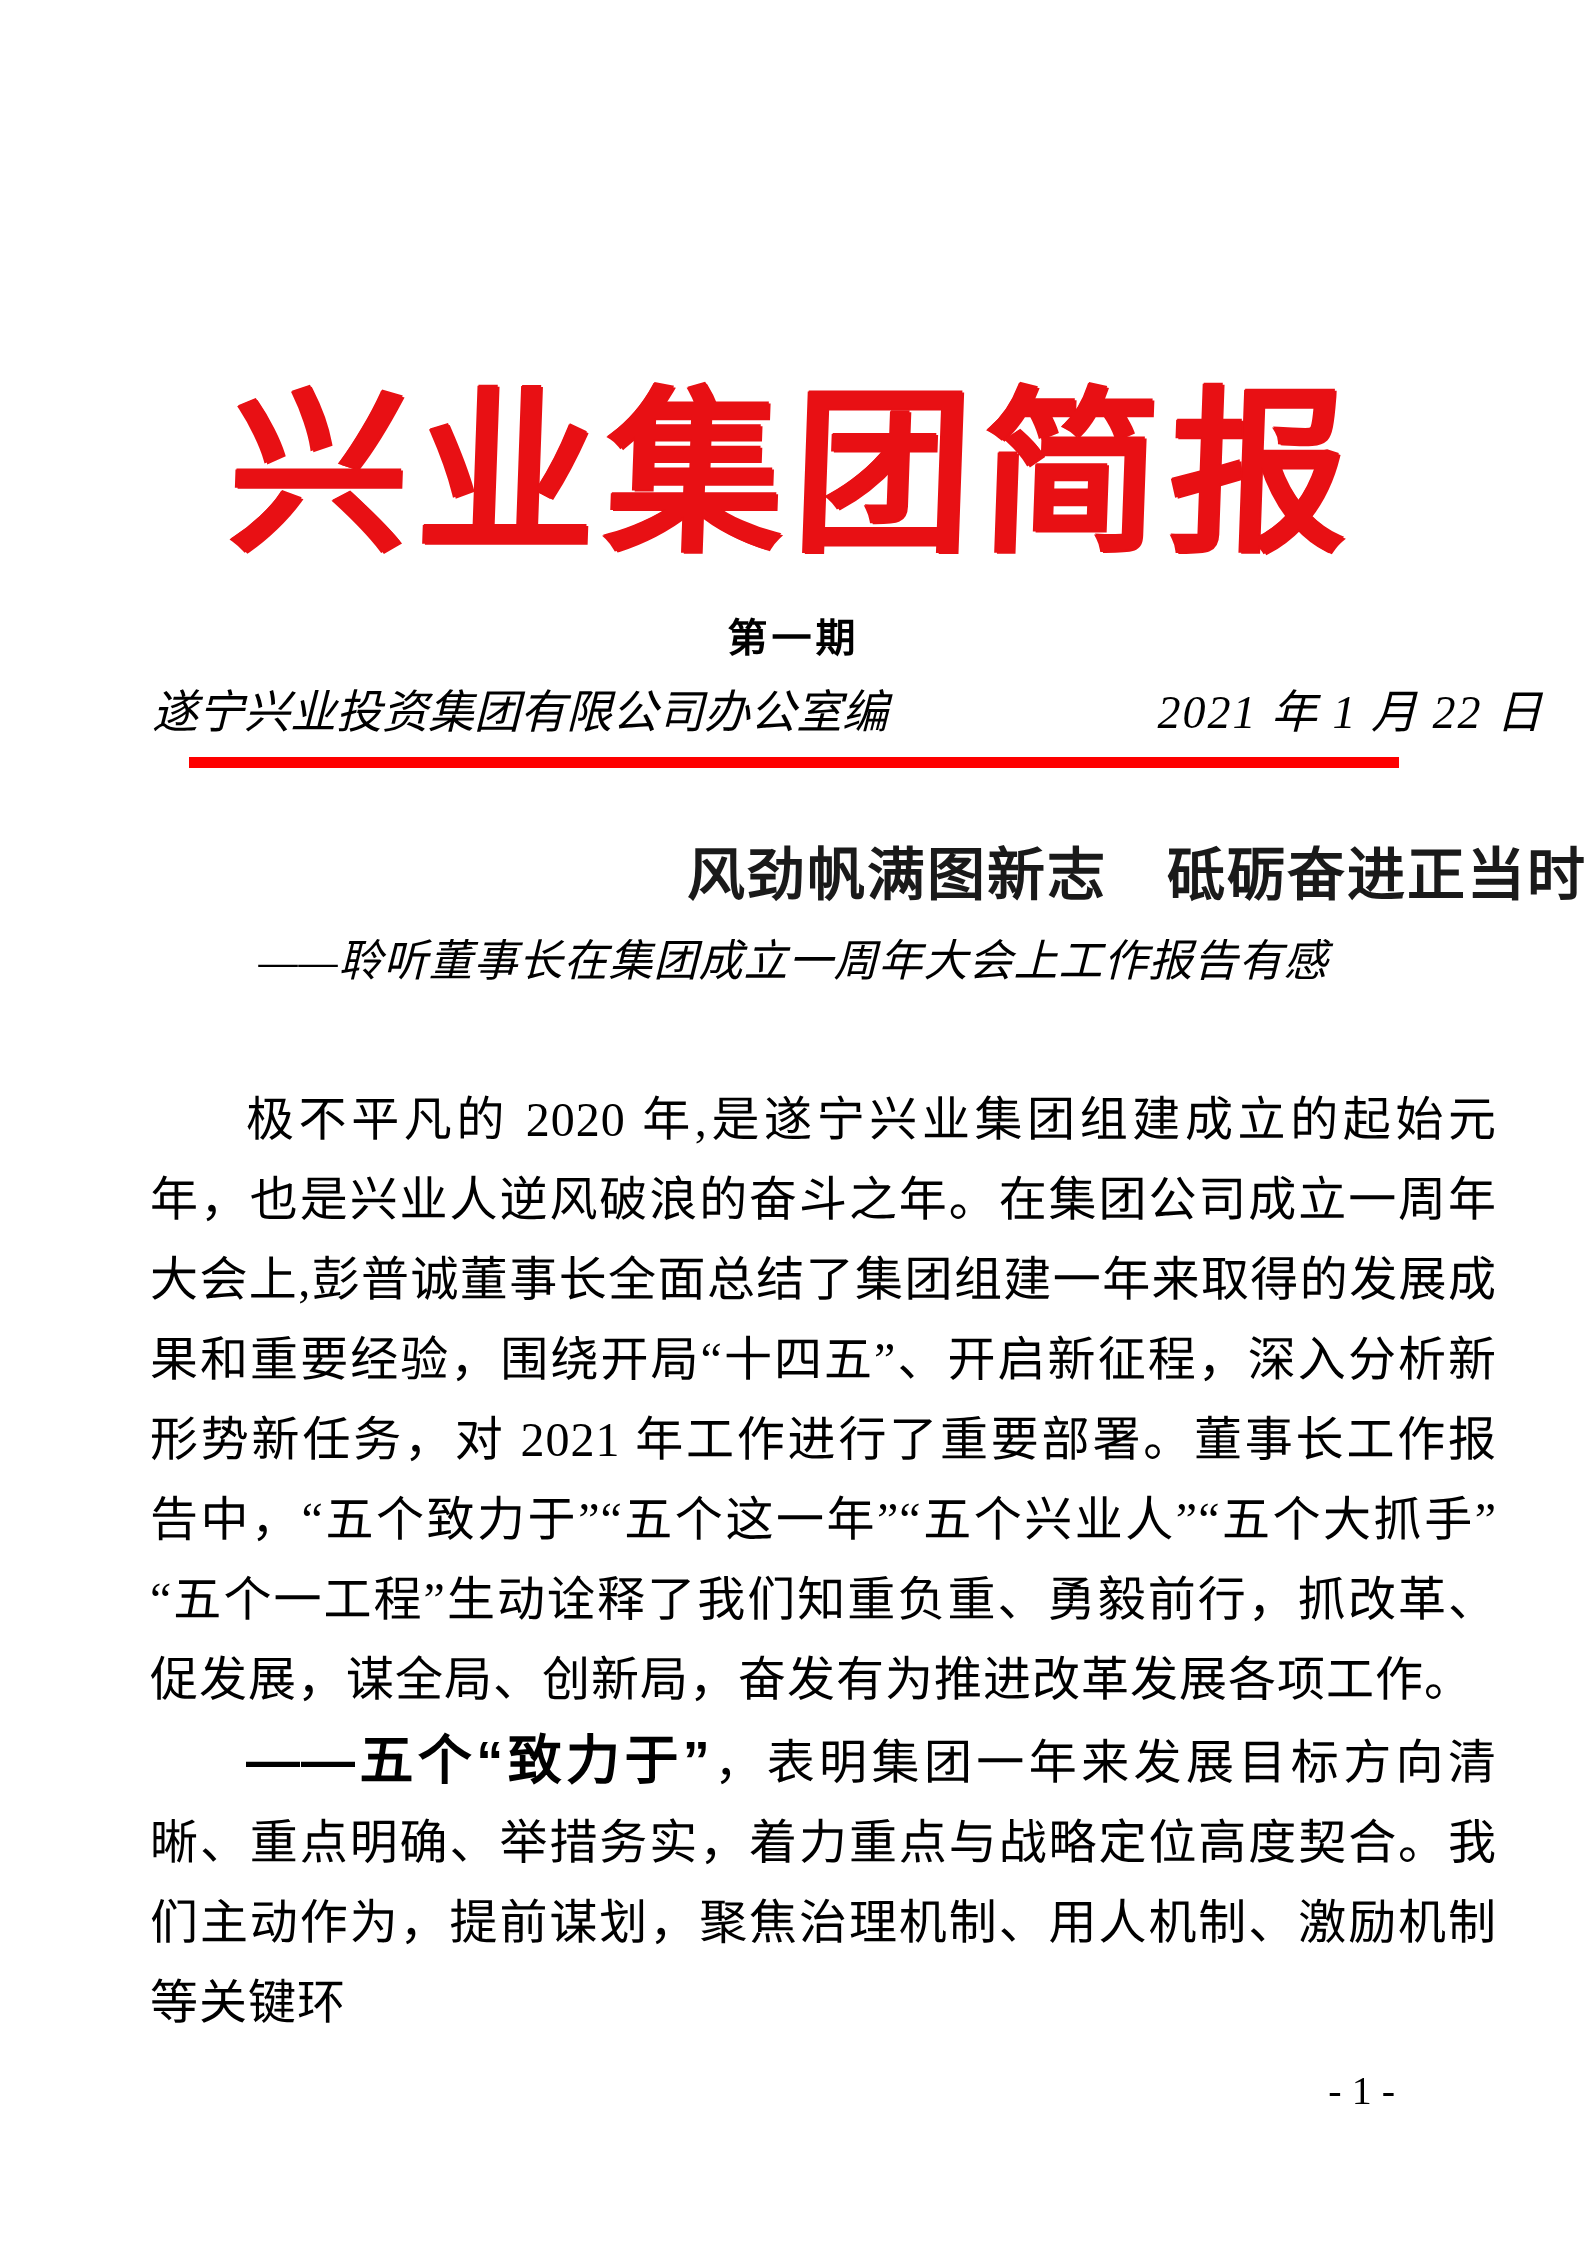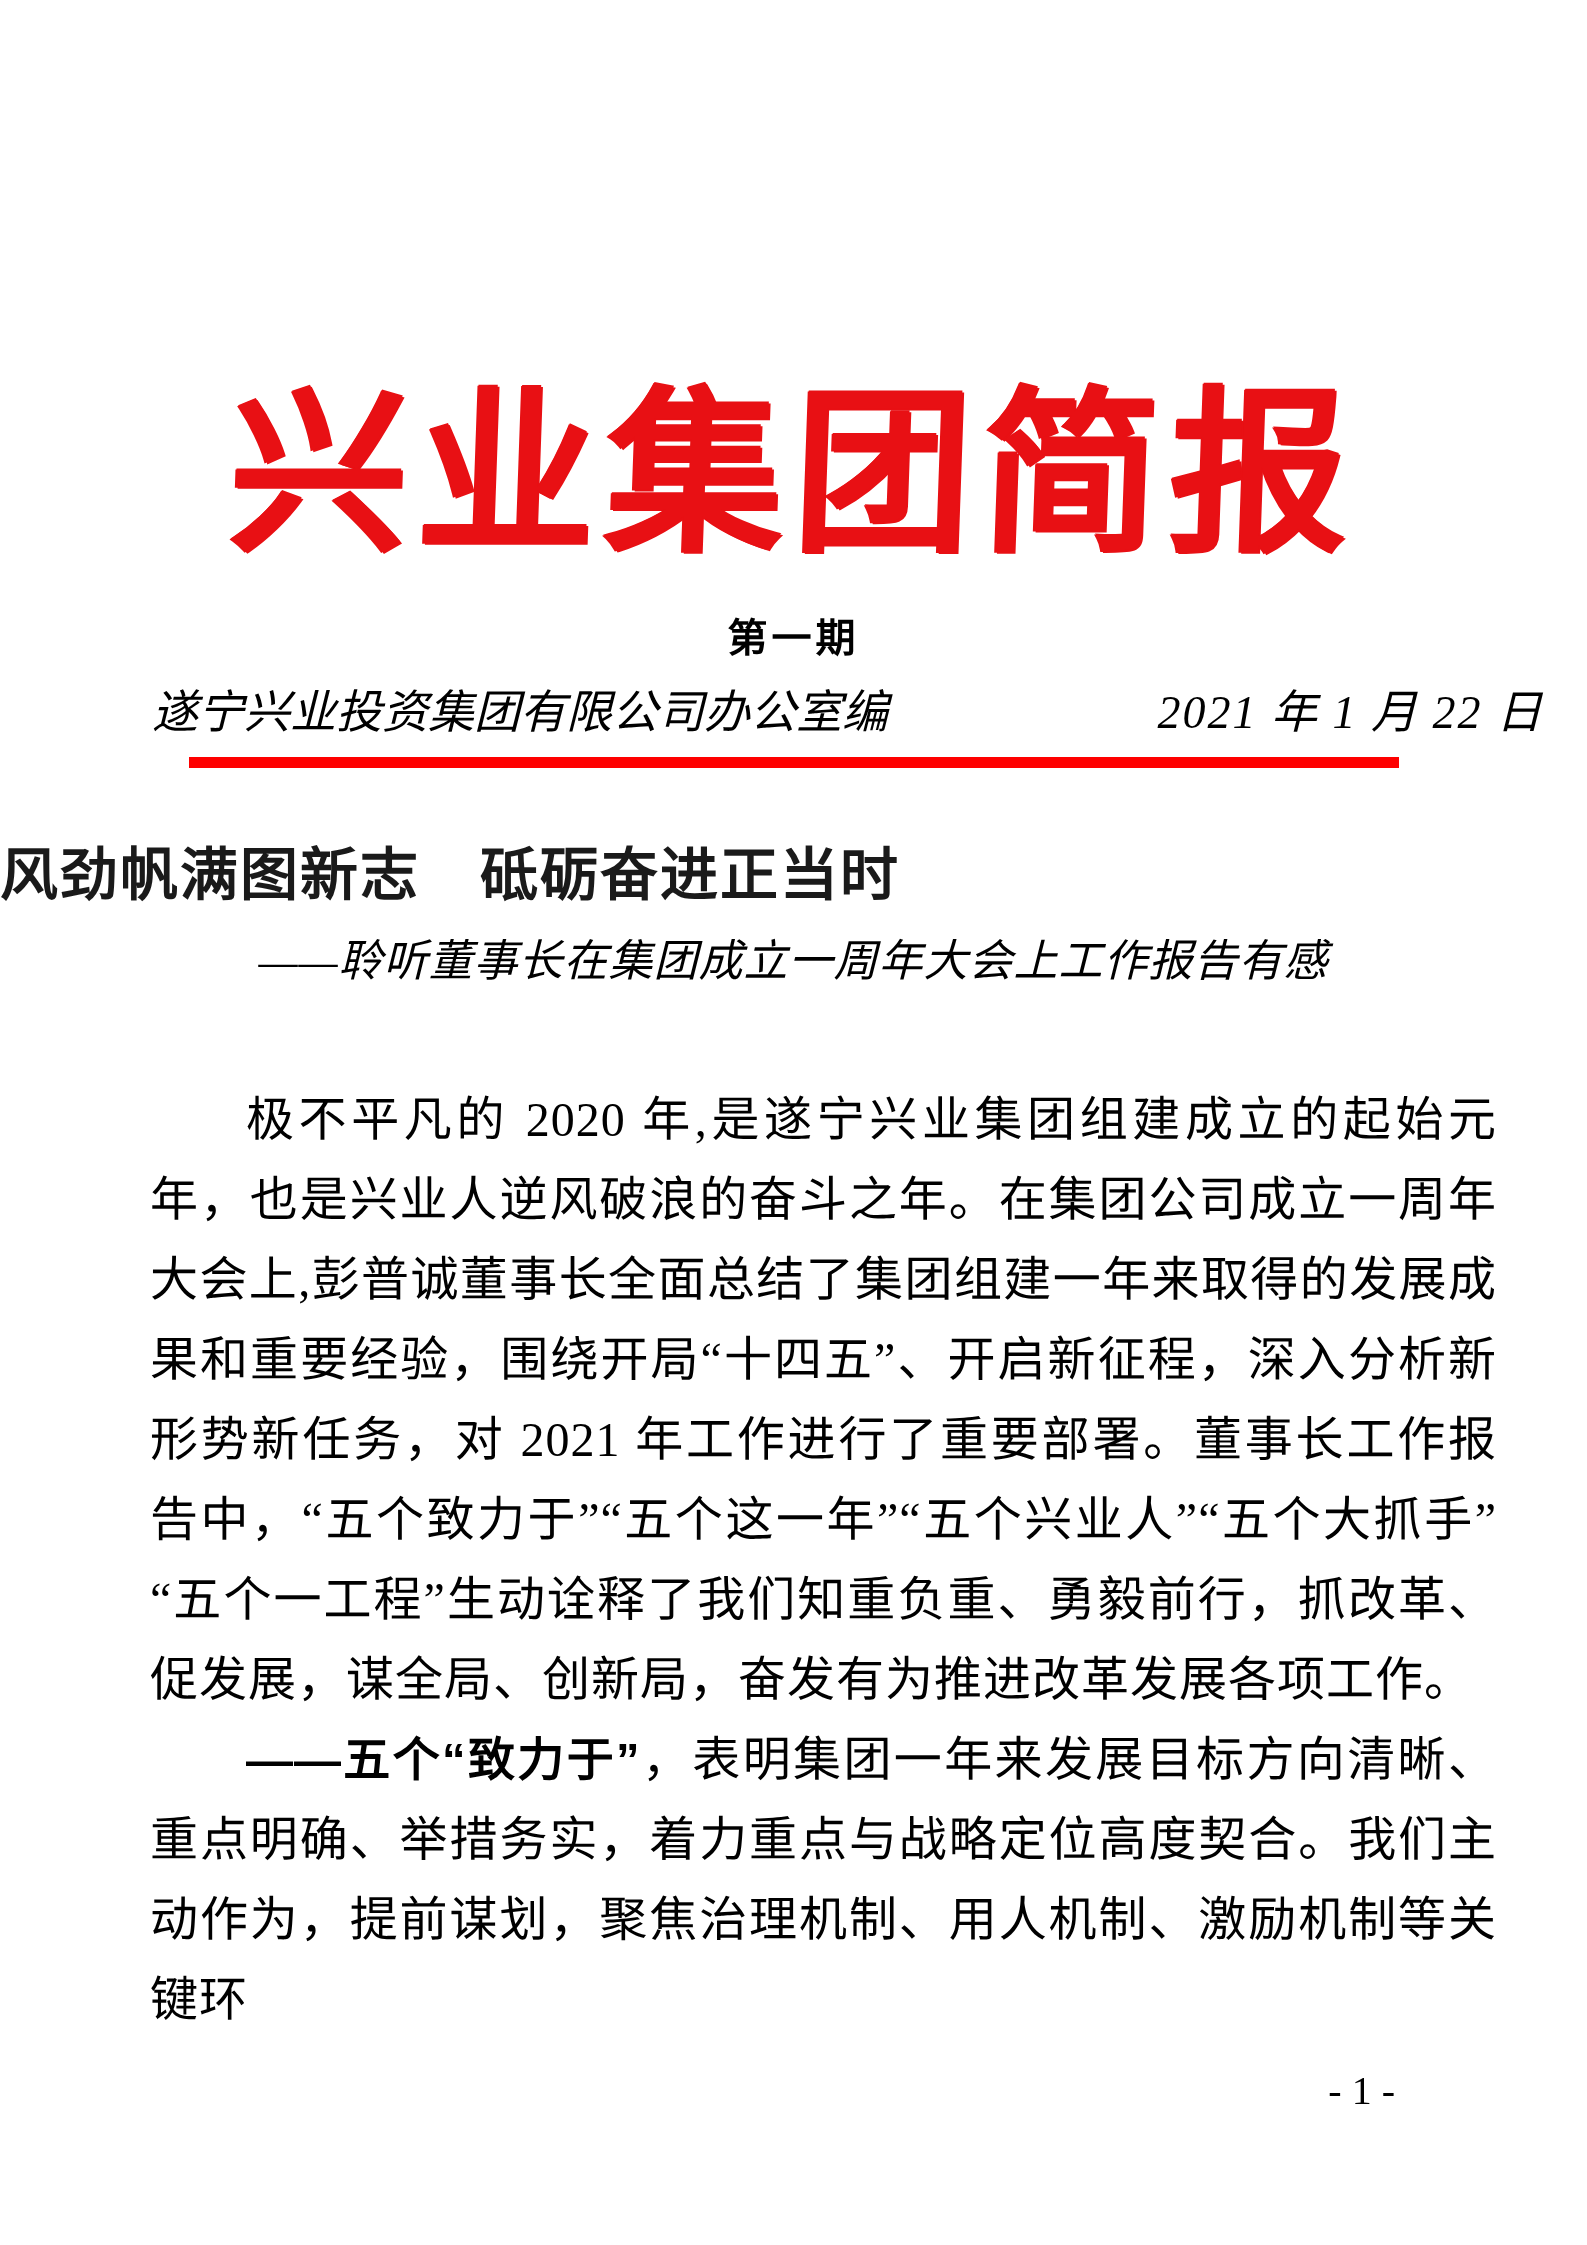--- a/index.html
+++ b/index.html
@@ -55,21 +55,21 @@
   .red-rule {
     margin: 14px auto 0;
     width: 1210px;
     height: 11px;
     background: #fe0000; 
   }
 
   
   .article-title {
     margin-top: 72px;
-    text-align: left;
+    text-align: right;
     font-size: 58px;
     line-height: 72px;
     font-weight: 700;
     color: #1a1a1a;
     letter-spacing: 2px;
   }
   .article-subtitle {
     margin-top: 20px;
     text-align: center;
     font-size: 44px;
@@ -85,21 +85,21 @@
     line-height: 80px;
     color: #000;
     text-align: justify;
     letter-spacing: 1px;
   }
   .body-paragraph { text-align: justify; }
   .body-paragraph.indent { text-indent: 2em; }
   .seg-bold {
     font-weight: 700;
     font-family: "Liberation Sans", sans-serif;
-    font-size: 47px;
+    font-size: 54px;
     margin-top: 45px;
   }
 
   
   .page-number {
     position: absolute;
     right: 192px;
     bottom: 132px;
     font-size: 40px;
     line-height: 44px;

